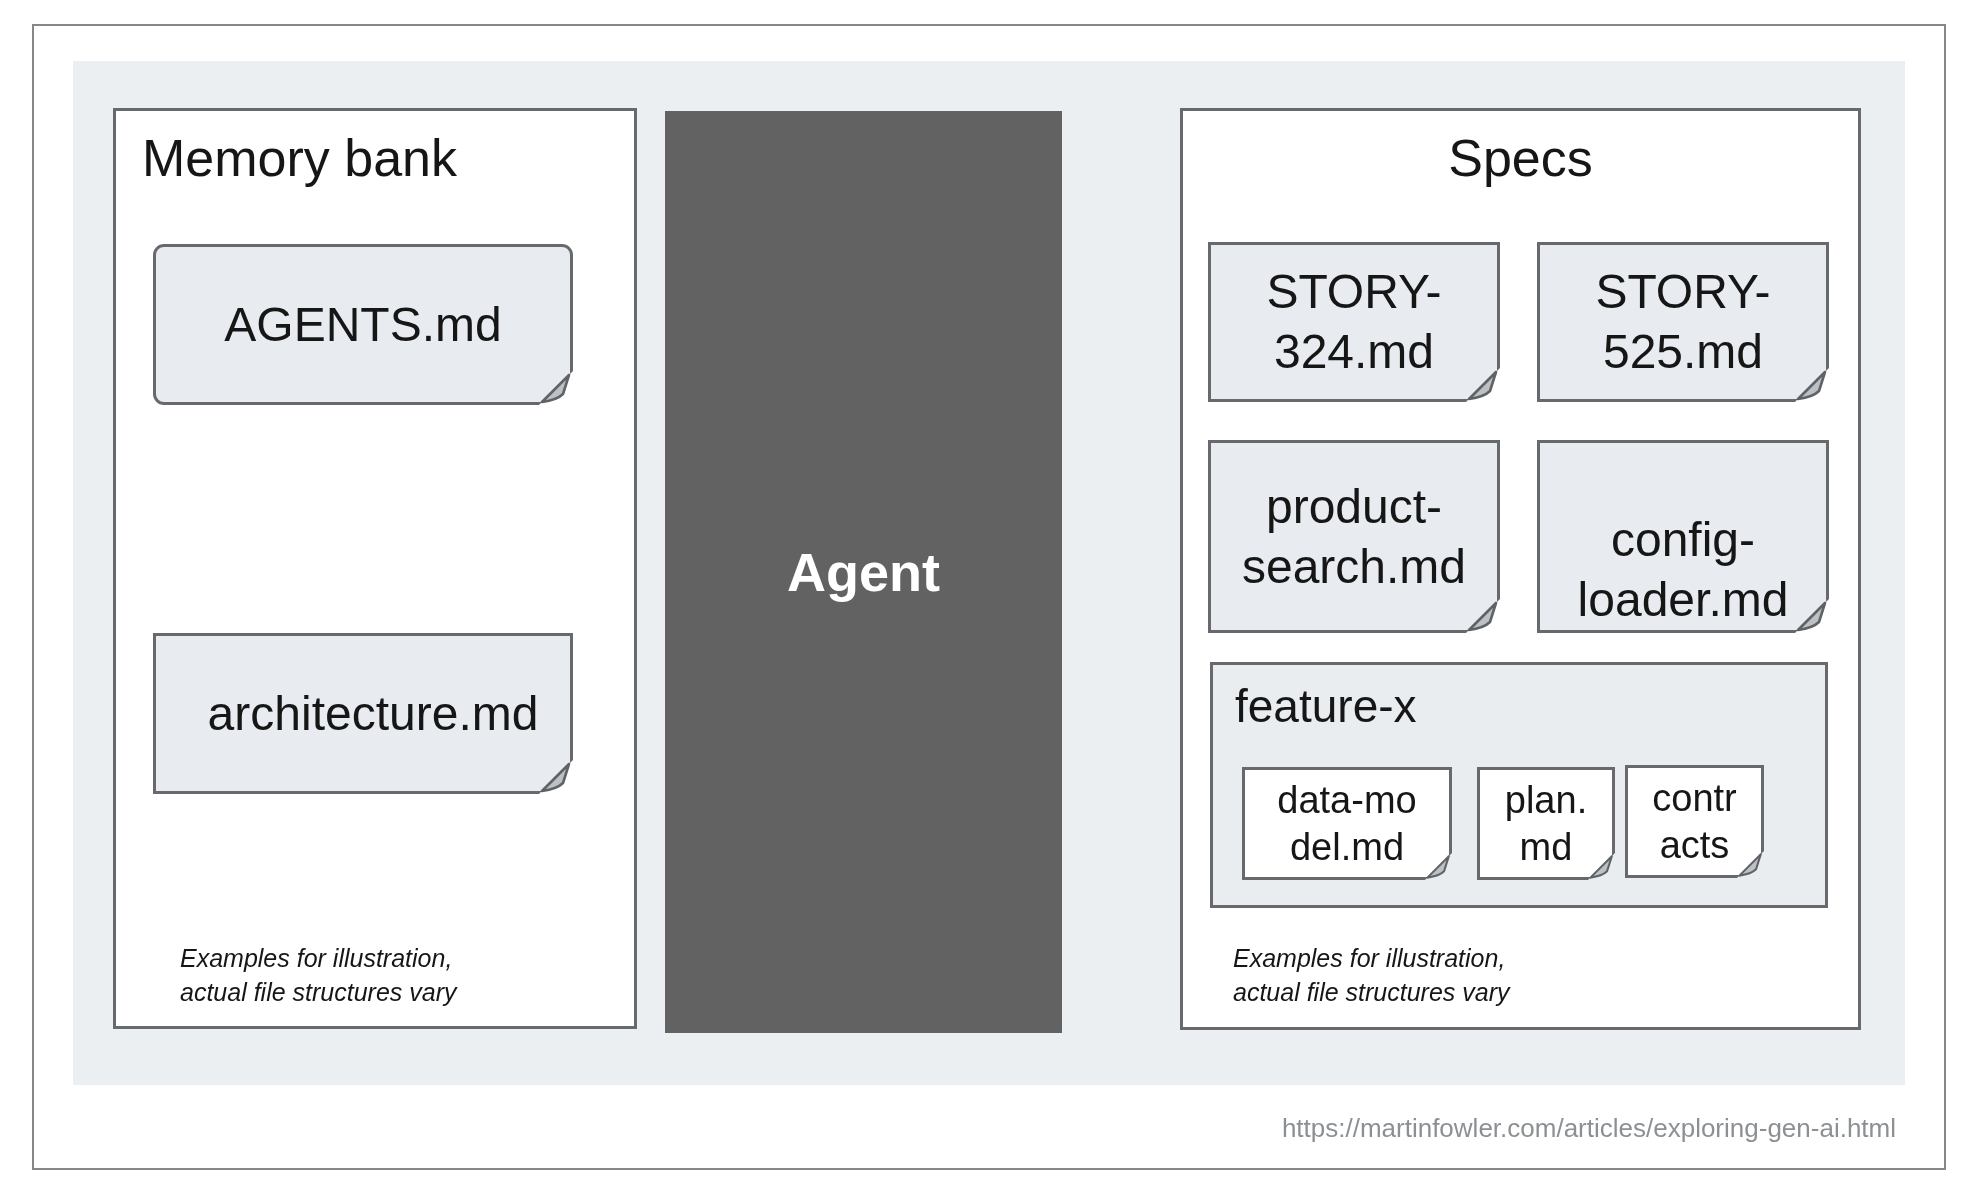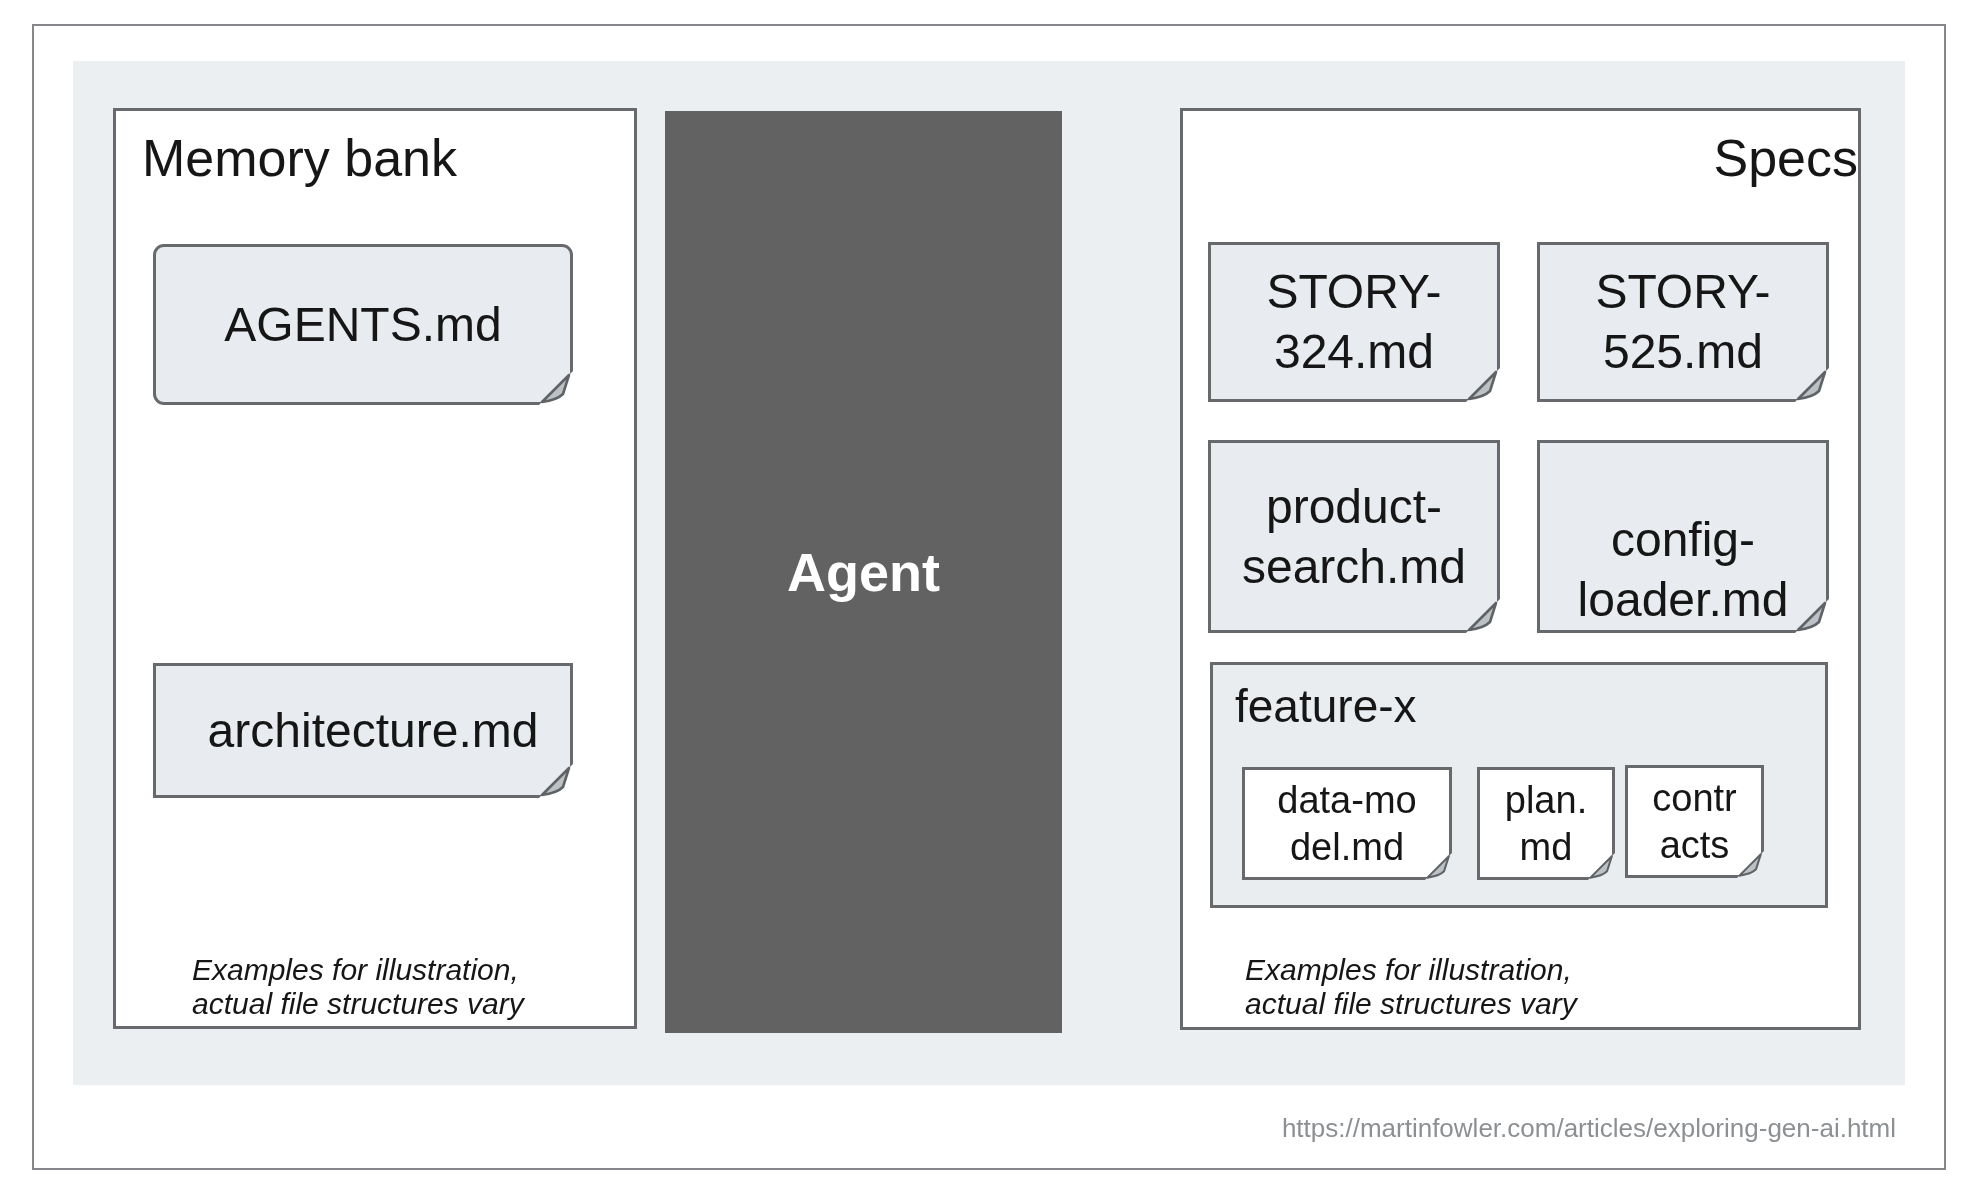--- a/index.html
+++ b/index.html
@@ -42,21 +42,21 @@
     box-sizing:border-box;
   }
   .panel.memory{left:113px;width:524px;height:921px;}
   .panel.specs{left:1180px;width:681px;height:922px;}
   .panel-title{
     position:absolute;top:18px;margin:0;
     font-size:52px;line-height:1.15;font-weight:400;
     white-space:nowrap;
   }
   .panel.memory .panel-title{left:26px;}
-  .panel.specs .panel-title{left:0;right:0;text-align:right;}
+  .panel.specs .panel-title{left:0;right:0;text-align:center;}
   .agent{
     position:absolute;left:665px;top:111px;width:397px;height:922px;
     background:var(--agent-bg);
     display:flex;align-items:center;justify-content:center;
   }
   .agent-label{
     color:var(--agent-text);
     font-size:54px;font-weight:700;
   }
   .card{
@@ -92,23 +92,23 @@
     background:var(--folder-bg);
     border:3px solid var(--border-strong);
     box-sizing:border-box;
   }
   .folder-name{
     position:absolute;left:22px;top:14px;
     font-size:46px;line-height:1.2;
     white-space:nowrap;
   }
   .note{
-    position:absolute;margin:12px;
+    position:absolute;margin:0;
     font-style:italic;
-    font-size:30px;line-height:34px;
+    font-size:25px;line-height:34px;
     white-space:pre-line;
   }
   .panel.memory .note{left:64px;top:830px;}
   .panel.specs .note{left:50px;top:830px;}
   .footer-url{
     position:absolute;right:88px;top:1112px;
     font-size:26px;line-height:32px;
     color:var(--muted-text);
     white-space:nowrap;
   }
@@ -125,21 +125,21 @@
 
     <div class="card big" style="left:37px;top:133px;width:420px;height:161px;border-radius:11px;">
       <span class="label">AGENTS.md</span>
       <svg class="fold" viewBox="0 0 34 34">
         <polygon class="notch" points="34,0 0,34 34,34"></polygon>
         <path class="curl" d="M3,31 L30,4 L24,23 Q18,29 3,31 Z"></path>
       </svg>
     </div>
 
 
-    <div class="card big" style="left:37px;top:552px;width:420px;height:135px;padding-left:20px;">
+    <div class="card big" style="left:37px;top:522px;width:420px;height:161px;padding-left:20px;">
       <span class="label">architecture.md</span>
       <svg class="fold" viewBox="0 0 34 34">
         <polygon class="notch" points="34,0 0,34 34,34"></polygon>
         <path class="curl" d="M3,31 L30,4 L24,23 Q18,29 3,31 Z"></path>
       </svg>
     </div>
 
     <p class="note">Examples for illustration,
 actual file structures vary</p>
   </section>

